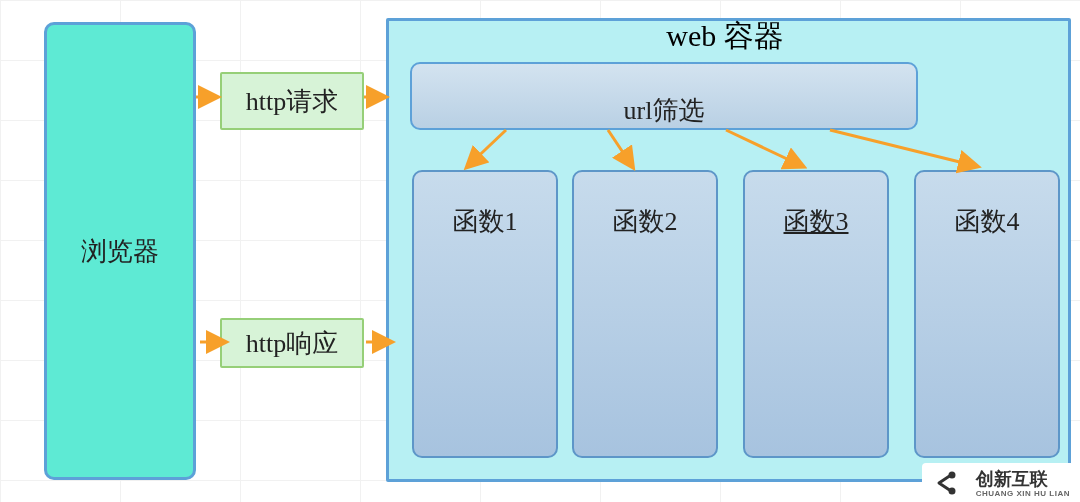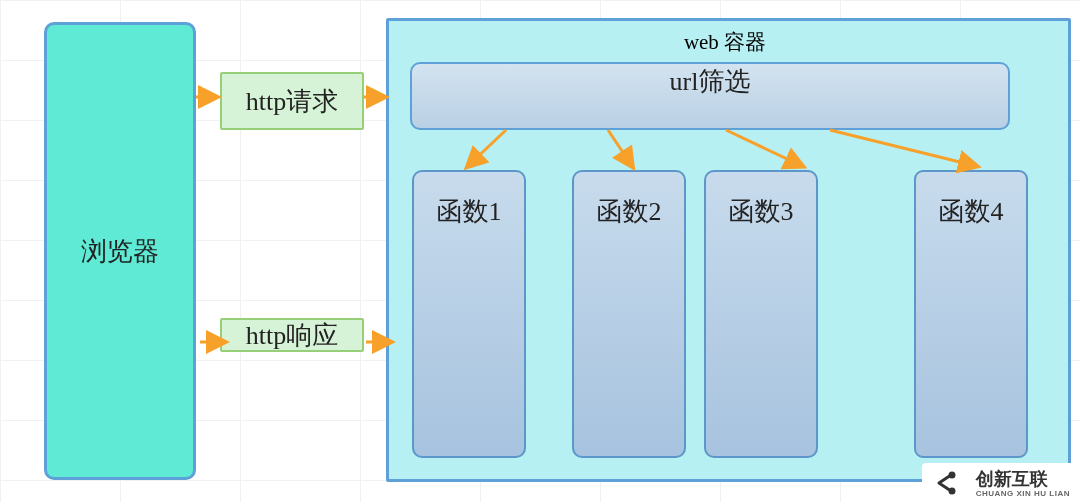--- a/index.html
+++ b/index.html
@@ -38,57 +38,57 @@
       align-items: center;
     }
 
     .green-box {
       background: #d7f3d7;
       border: 2px solid #96cf78;
       border-radius: 2px;
       align-items: center;
     }
     .req-box { left: 220px; top: 72px; width: 144px; height: 58px; }
-    .res-box { left: 220px; top: 318px; width: 144px; height: 34px; align-items: center; }
+    .res-box { left: 220px; top: 318px; width: 144px; height: 50px; align-items: center; }
 
     .container-box {
       left: 386px; top: 18px;
       width: 685px; height: 464px;
       background: #b7f0f3;
       border: 3px solid #5da1d8;
       border-radius: 2px;
       flex-direction: column;
     }
     .container-title {
       position: absolute;
-      left: 410px; top: 28px; width: 630px;
+      left: 410px; top: 16px; width: 630px;
       text-align: center;
-      font-size: 21px;
+      font-size: 30px;
     }
 
     .url-box {
       left: 410px; top: 62px;
-      width: 600px; height: 68px;
+      width: 508px; height: 68px;
       background: linear-gradient(#d3e3f0, #b9d0e4);
       border: 2px solid #5da1d8;
-      align-items: flex-start;
+      align-items: flex-end;
     }
 
     .fn-box {
       top: 170px;
-      width: 114px; height: 288px;
+      width: 146px; height: 288px;
       background: linear-gradient(#c7dbec, #a7c3df);
       border: 2px solid #5d96c8;
       align-items: flex-start;
-      padding-top: 22px;
+      padding-top: 32px;
     }
     .fn1 { left: 412px; }
     .fn2 { left: 572px; text-align: center; }
-    .fn3 { left: 704px; }
-    .fn4 { left: 914px; border-radius: 9px; }
+    .fn3 { left: 743px; text-decoration: underline; }
+    .fn4 { left: 914px; }
 
     .watermark {
       position: absolute;
       right: 0; bottom: 0;
       display: flex;
       align-items: center;
       gap: 18px;
       background: #fff;
       padding: 4px 10px;
       font-family: Arial, sans-serif;

